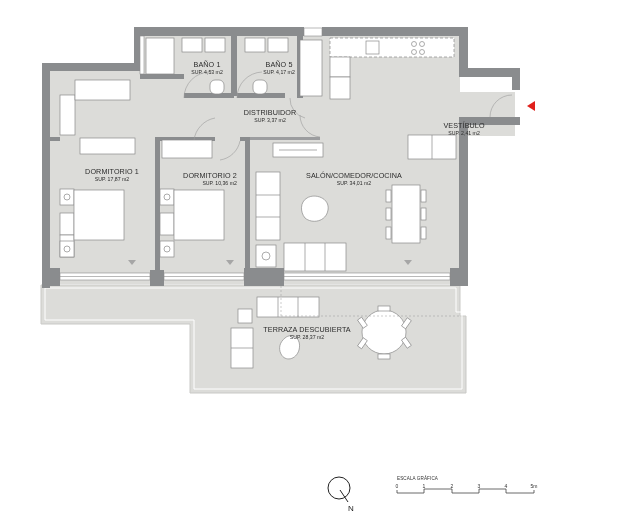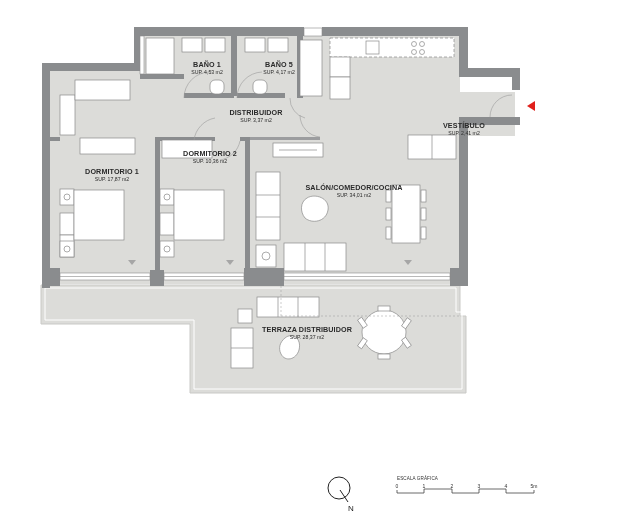--- a/index.html
+++ b/index.html
@@ -1,19 +1,19 @@
 <!DOCTYPE html>
 <html><head>
 <meta charset="utf-8">
 <style>
   html, body { margin:0; padding:0; background:#ffffff; }
   body { width:622px; height:532px; position:relative; overflow:hidden; font-family:"Liberation Sans", sans-serif; }
   #plan { position:absolute; left:0; top:0; }
   .lbl { position:absolute; text-align:center; color:#2a2a2a; line-height:1; white-space:nowrap; transform:translateX(-50%); }
-  .lbl .name { font-size:7.2px; font-weight:bold; letter-spacing:0.1px; display:block; }
+  .lbl .name { font-size:7.2px; font-weight:normal; letter-spacing:0.1px; display:block; }
   .lbl .area { font-size:5.2px; display:block; margin-top:2px; }
   .scale-title { position:absolute; left:397px; top:476px; font-size:4.6px; color:#333; letter-spacing:0.1px; }
   .tick { position:absolute; font-size:5px; color:#333; transform:translateX(-50%); }
   .north { position:absolute; left:348px; top:504px; font-size:8px; color:#222; }
 </style>
 </head>
 <body>
 
 <svg id="plan" width="622" height="532" viewBox="0 0 622 532" xmlns="http://www.w3.org/2000/svg">
 
@@ -197,42 +197,42 @@
 </svg>
 
 <div class="lbl" style="left:207px;top:61px;">
   <span class="name">BAÑO 1</span>
   <span class="area">SUP. 4,53 m2</span>
 </div>
 <div class="lbl" style="left:279px;top:61px;">
   <span class="name">BAÑO 5</span>
   <span class="area">SUP. 4,17 m2</span>
 </div>
-<div class="lbl" style="left:256px;top:109px;">
+<div class="lbl" style="left:270px;top:109px;">
   <span class="name">DISTRIBUIDOR</span>
   <span class="area">SUP. 3,37 m2</span>
 </div>
 <div class="lbl" style="left:464px;top:122px;">
   <span class="name">VESTÍBULO</span>
   <span class="area">SUP. 2,41 m2</span>
 </div>
 <div class="lbl" style="left:112px;top:168px;">
   <span class="name">DORMITORIO 1</span>
   <span class="area">SUP. 17,87 m2</span>
 </div>
-<div class="lbl" style="left:210px;top:150px;">
+<div class="lbl" style="left:210px;top:172px;text-align:right;">
   <span class="name">DORMITORIO 2</span>
   <span class="area">SUP. 10,36 m2</span>
 </div>
-<div class="lbl" style="left:354px;top:184px;">
+<div class="lbl" style="left:354px;top:172px;">
   <span class="name">SALÓN/COMEDOR/COCINA</span>
   <span class="area">SUP. 34,01 m2</span>
 </div>
 <div class="lbl" style="left:307px;top:326px;">
-  <span class="name">TERRAZA DISTRIBUIDOR</span>
+  <span class="name">TERRAZA DESCUBIERTA</span>
   <span class="area">SUP. 28,37 m2</span>
 </div>
 
 <div class="north">N</div>
 
 <div class="scale-title">ESCALA GRÁFICA</div>
 <div class="tick" style="left:397px;top:483px;">0</div>
 <div class="tick" style="left:424px;top:483px;">1</div>
 <div class="tick" style="left:452px;top:483px;">2</div>
 <div class="tick" style="left:479px;top:483px;">3</div>

